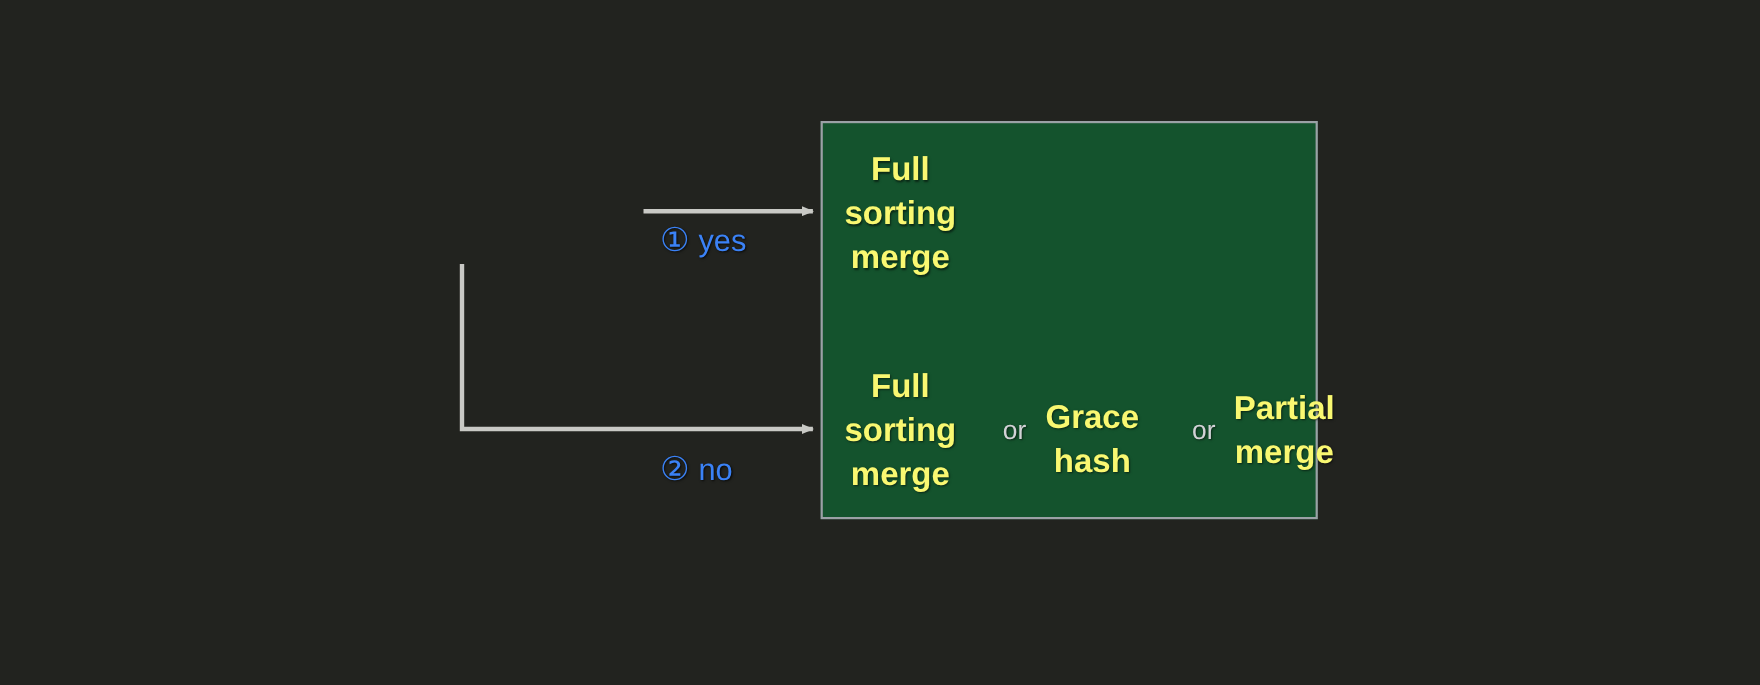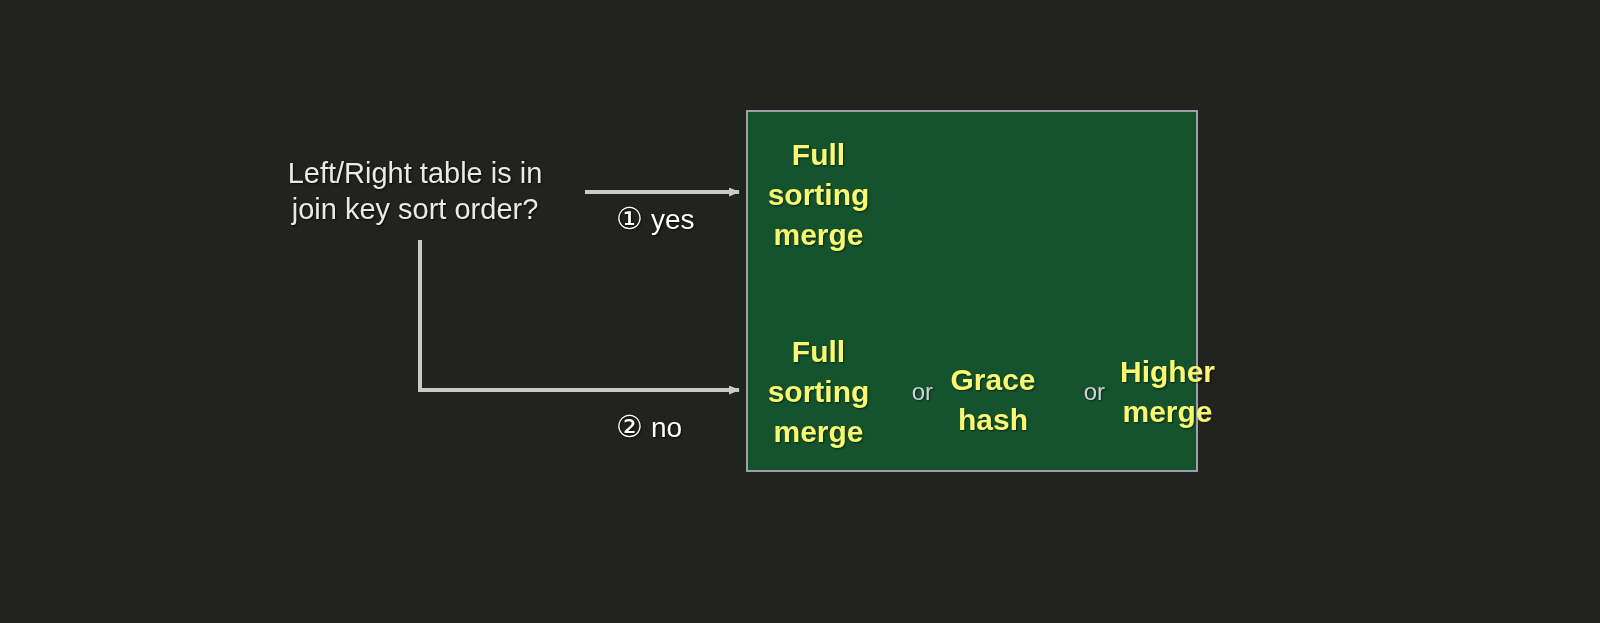--- a/index.html
+++ b/index.html
@@ -27,27 +27,26 @@
     font-size: 29px;
     line-height: 36px;
     font-weight: 400;
     text-shadow: 1px 1px 2px rgba(0,0,0,0.75);
     white-space: pre-line;
   }
 
   
   .branch-label {
     position: absolute;
-    color: #ffffff;
+    color: #3b82f6;
     font-size: 28px;
     line-height: 32px;
     font-weight: 400;
     white-space: nowrap;
     text-shadow: 1px 1px 2px rgba(0,0,0,0.75);
-    margin-left: 16px;
   }
   .branch-label .num {
     font-size: 30px;
     margin-right: 8px;
   }
   #branch-yes { left: 600px; top: 203px; }
   #branch-no  { left: 600px; top: 411px; }
 
   
   #connectors {
@@ -114,22 +113,20 @@
     text-align: right;
     width: 52px;
     text-shadow: 1px 1px 2px rgba(0,0,0,0.55);
   }
 </style>
 </head>
 <body>
 
 <div id="stage">
 
-  <div id="question">Left/Right table is in
-join key sort order?</div>
 
   <svg id="connectors" viewBox="0 0 1600 623" xmlns="http://www.w3.org/2000/svg">
     <defs>
       <marker id="ah" markerWidth="11" markerHeight="9" refX="10" refY="4.5" orient="auto" markerUnits="userSpaceOnUse">
         <path d="M0,0 L11,4.5 L0,9 Z" fill="#c9c9c5"></path>
       </marker>
     </defs>
 
     <line x1="585" y1="192" x2="739" y2="192" stroke="#c9c9c5" stroke-width="4" marker-end="url(#ah)"></line>
 
@@ -154,20 +151,20 @@
     </div>
 
     <div class="row" id="row-bottom">
       <div class="option opt-fsm">Full
 sorting
 merge</div>
       <div class="or">or</div>
       <div class="option opt-grace">Grace
 hash</div>
       <div class="or">or</div>
-      <div class="option opt-partial">Higher
+      <div class="option opt-partial">Partial
 merge</div>
     </div>
 
   </div>
 
 
 </div>
 
 </body></html>

